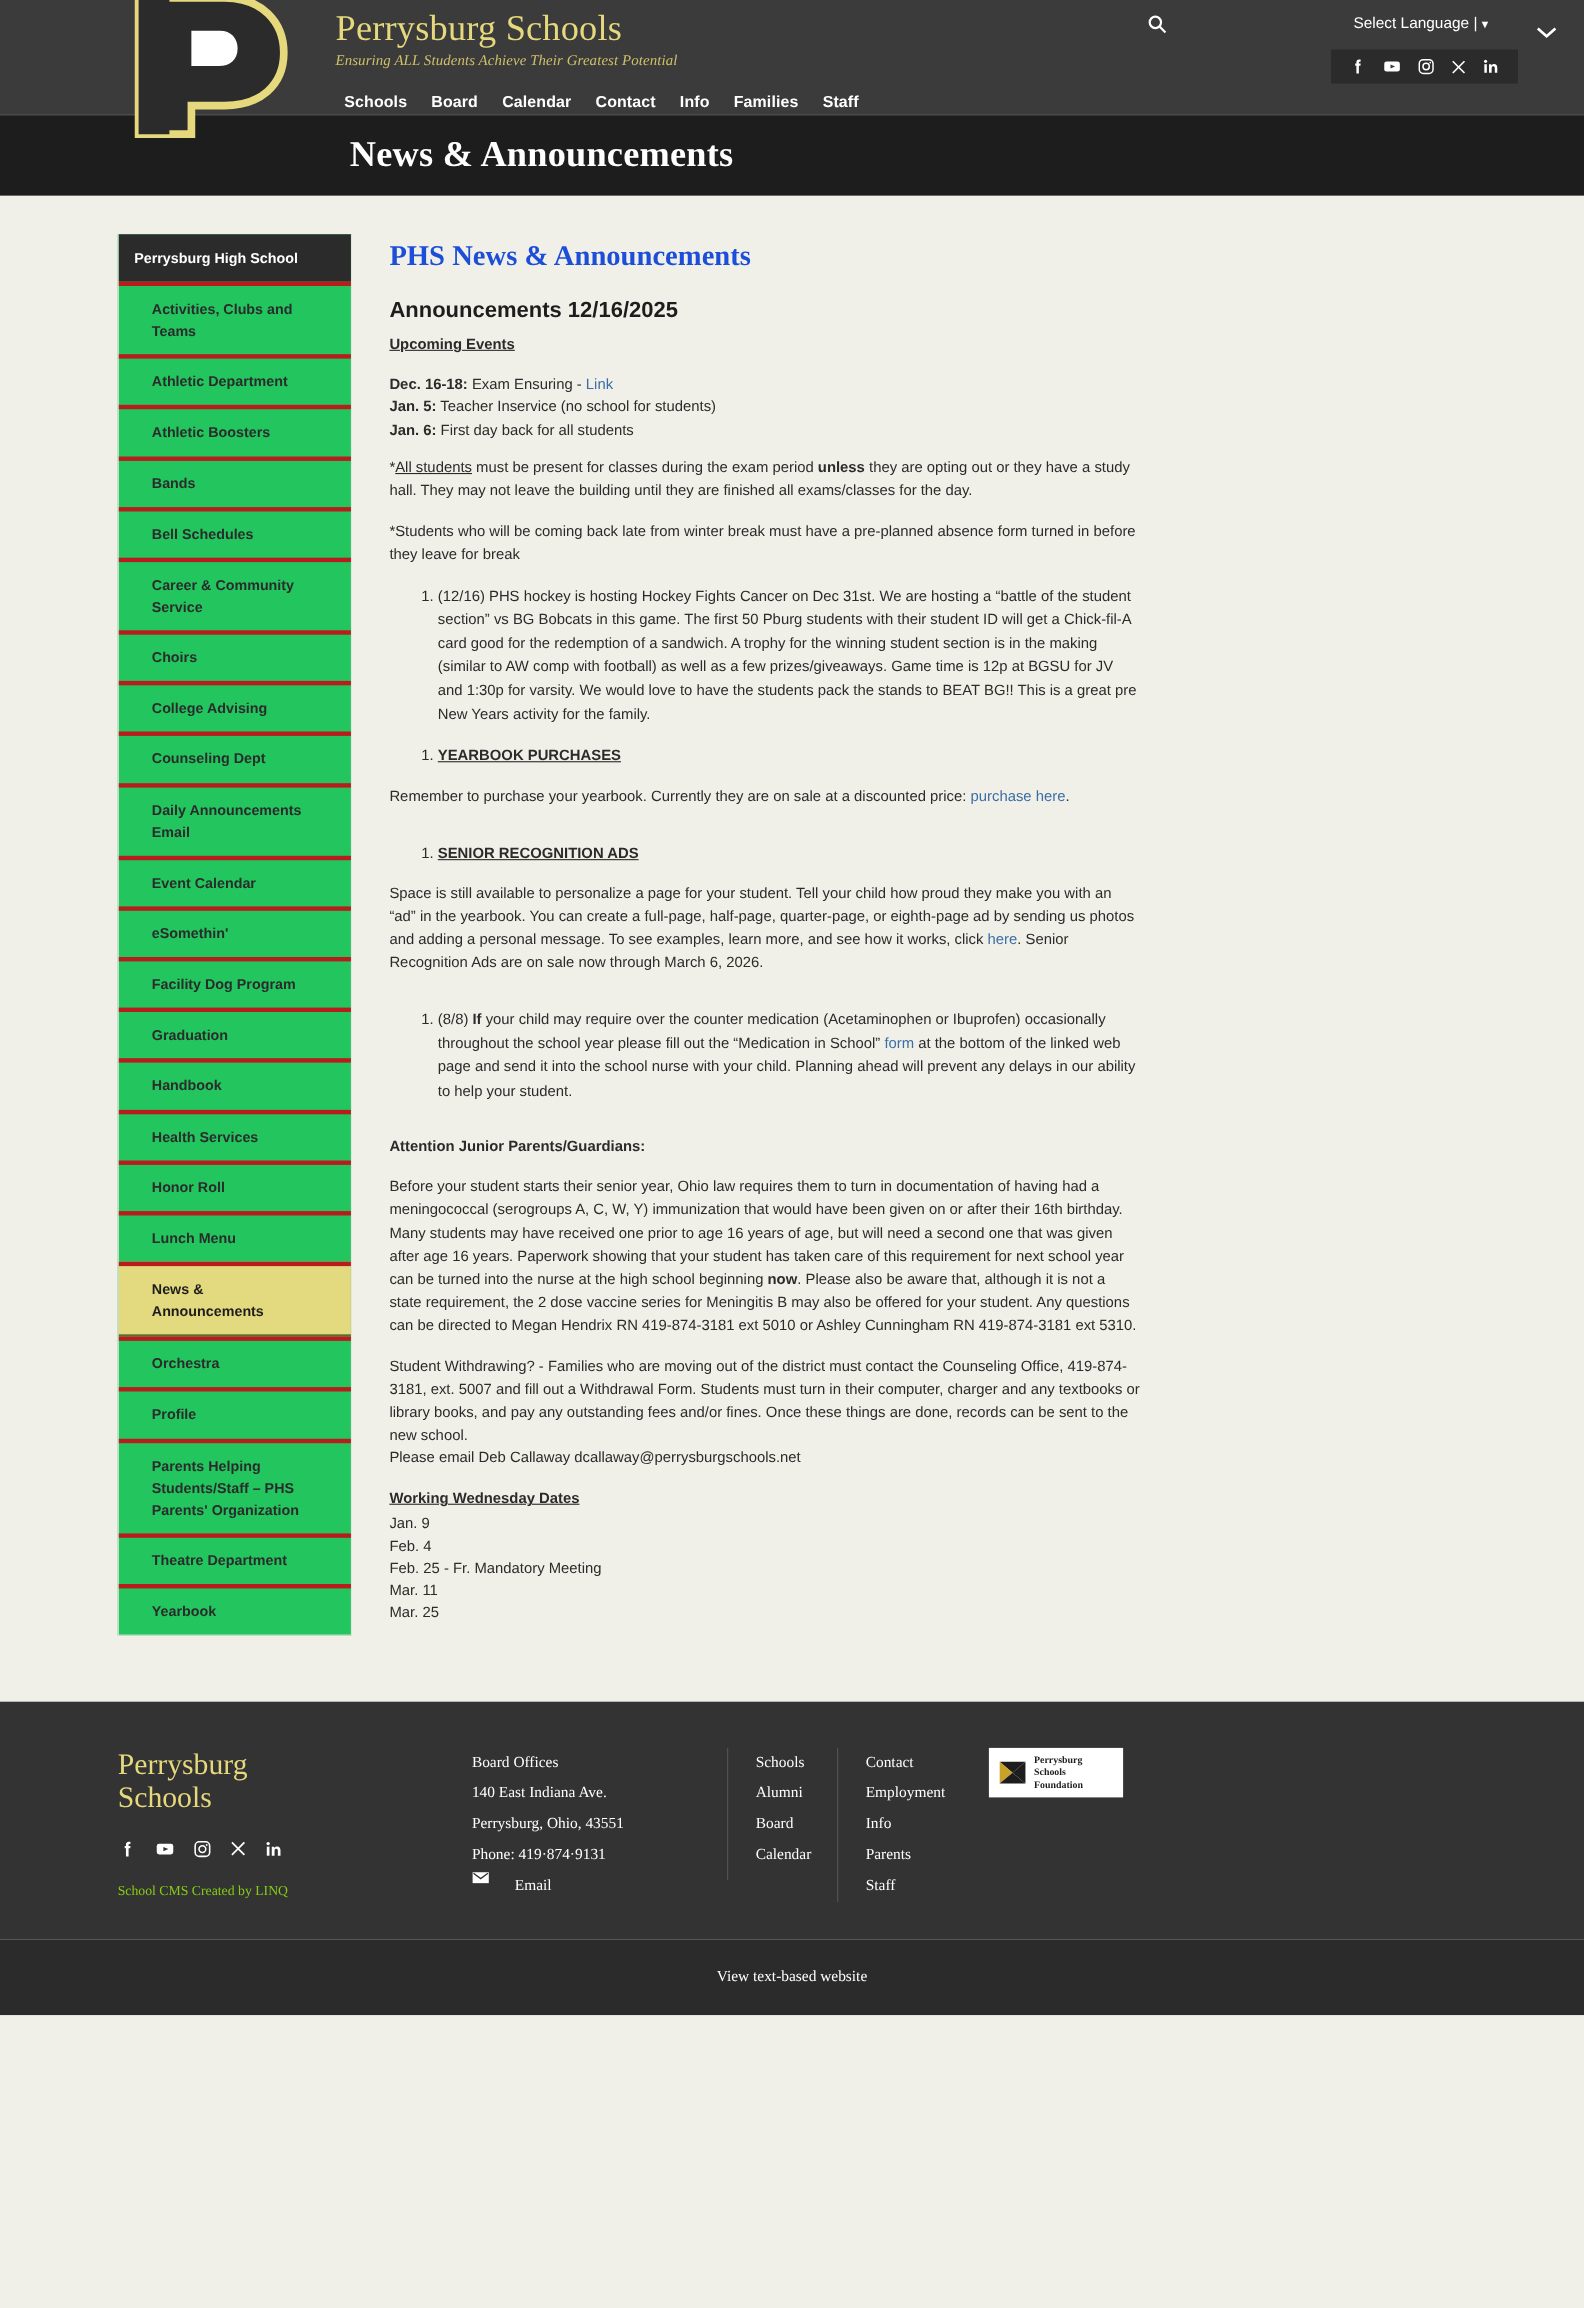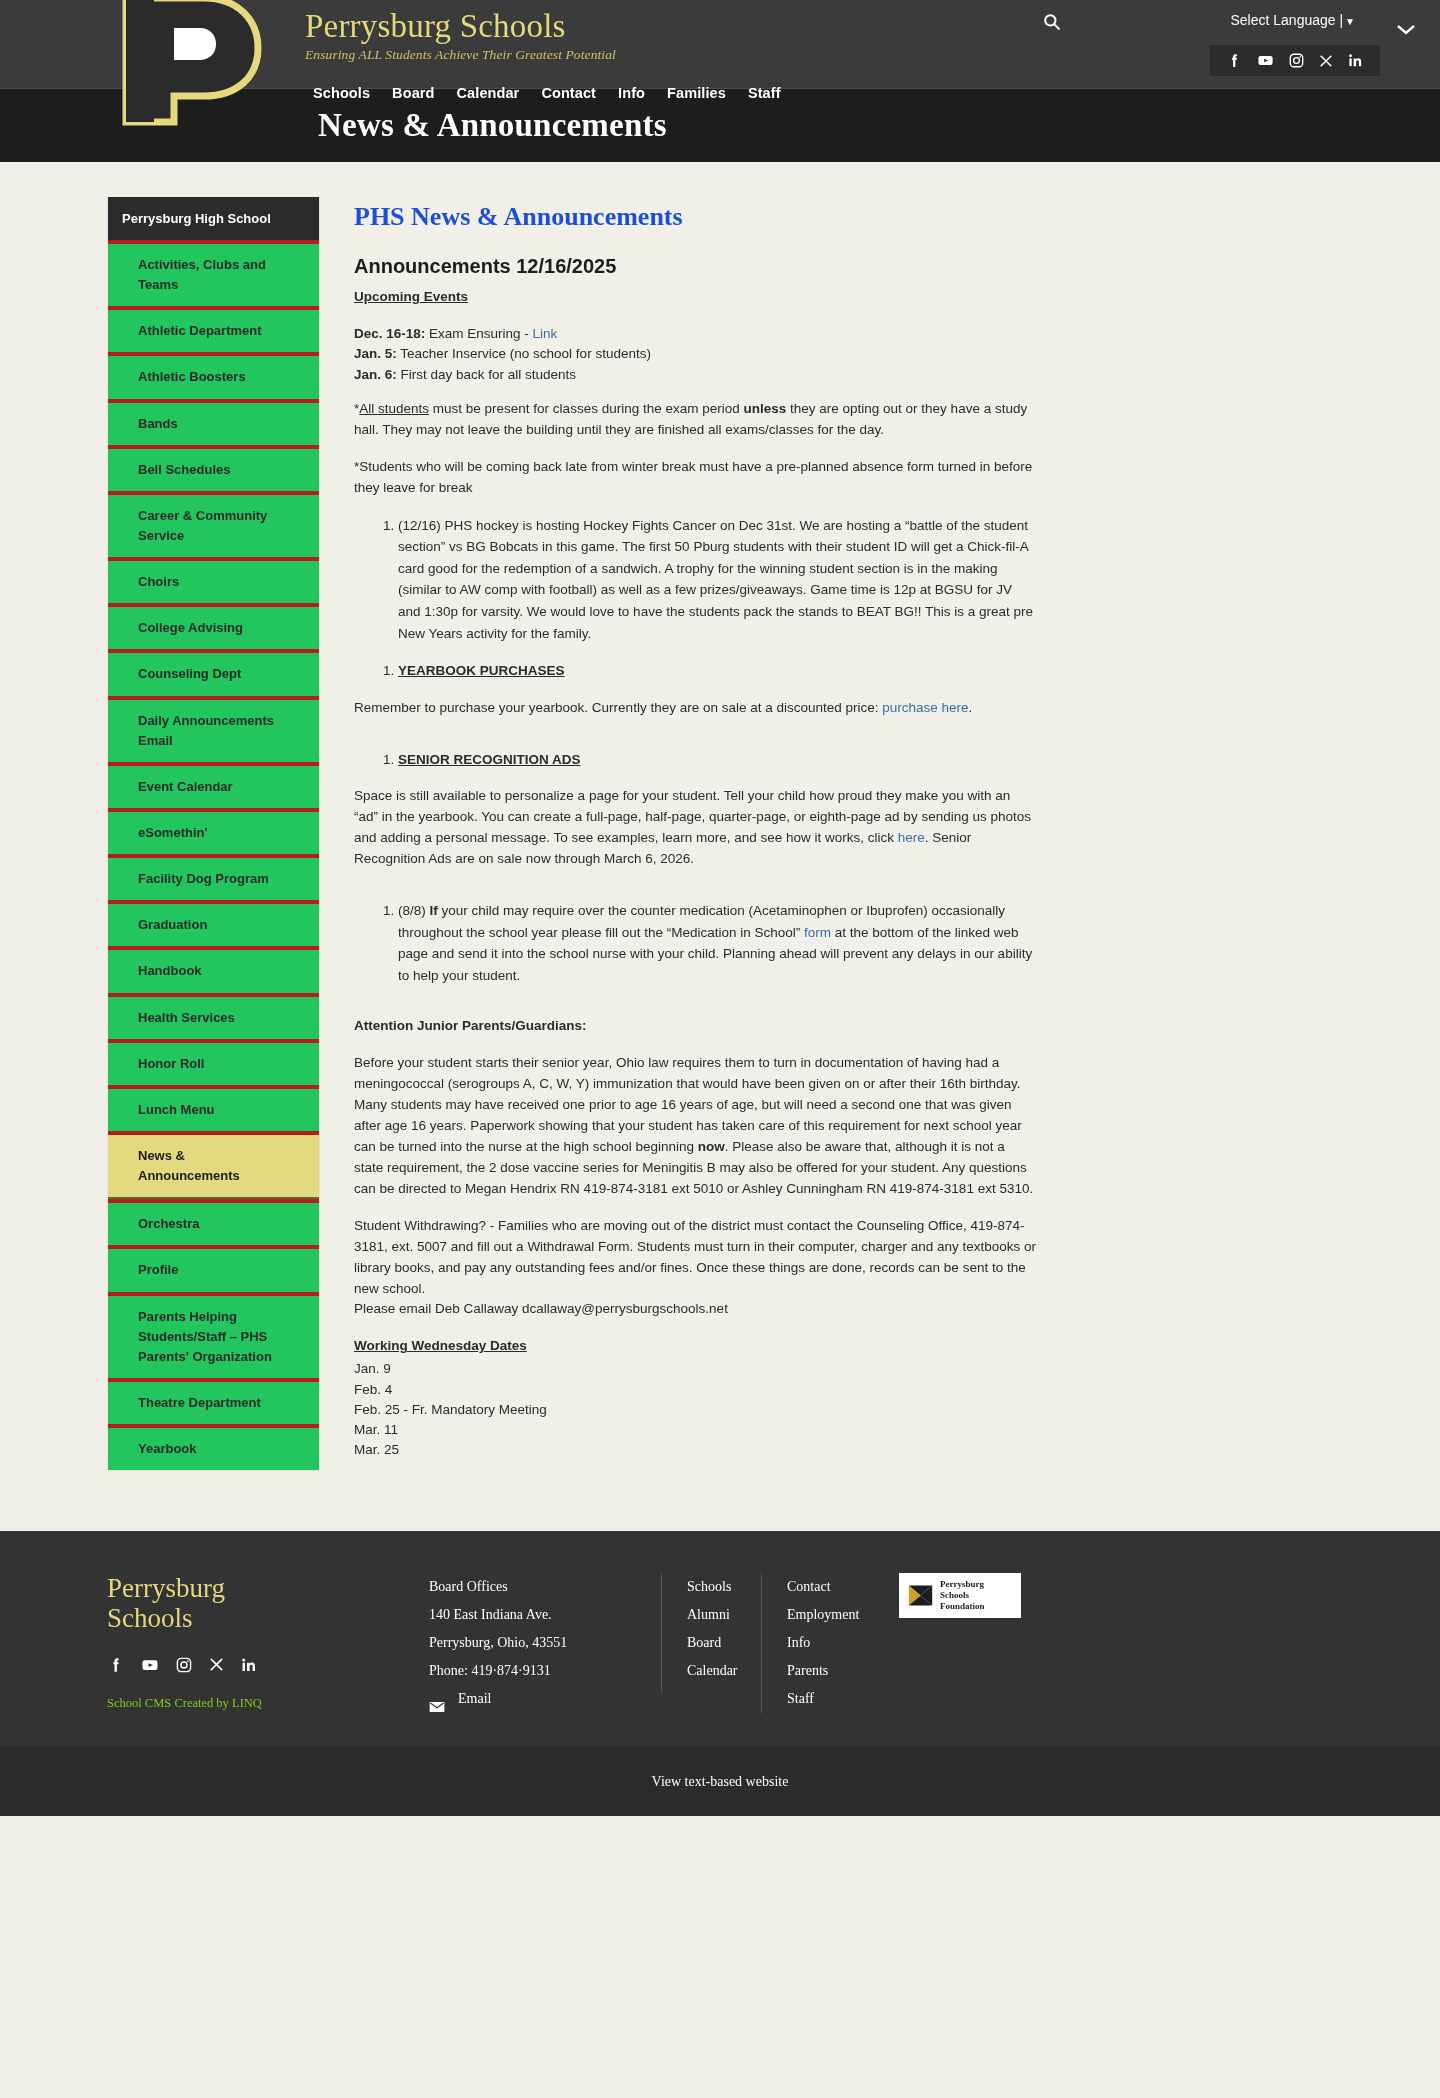--- a/index.html
+++ b/index.html
@@ -7,21 +7,21 @@
   body {
     font-family: "Liberation Sans", sans-serif;
     background: #f0f0e8;
     color: #222;
     -webkit-font-smoothing: antialiased;
   }
 
   
   .header {
     background: #3b3b3b;
-    height: 88px;
+    height: 104px;
     position: relative;
   }
   .logo-p {
     position: absolute;
     left: 108px;
     top: -10px;
     width: 160px;
     height: 140px;
     z-index: 5;
   }
@@ -222,21 +222,21 @@
     margin-top: 22px;
     color: #84cc16;
   }
   .f-col-addr {
     width: 232px;
     flex: 0 0 232px;
     font-family: "Liberation Serif", serif;
     font-size: 14px;
     line-height: 2.0;
   }
-  .f-email { display: flex; align-items: flex-end; gap: 13px; }
+  .f-email { display: flex; align-items: flex-start; gap: 23px; }
   .f-col-links {
     flex: 0 0 100px;
     font-family: "Liberation Serif", serif;
     font-size: 14px;
     line-height: 2.0;
     border-left: 1px solid #555;
     padding-left: 25px;
     min-height: 120px;
   }
   .f-col-links a { color: #fff; text-decoration: none; display: block; }

